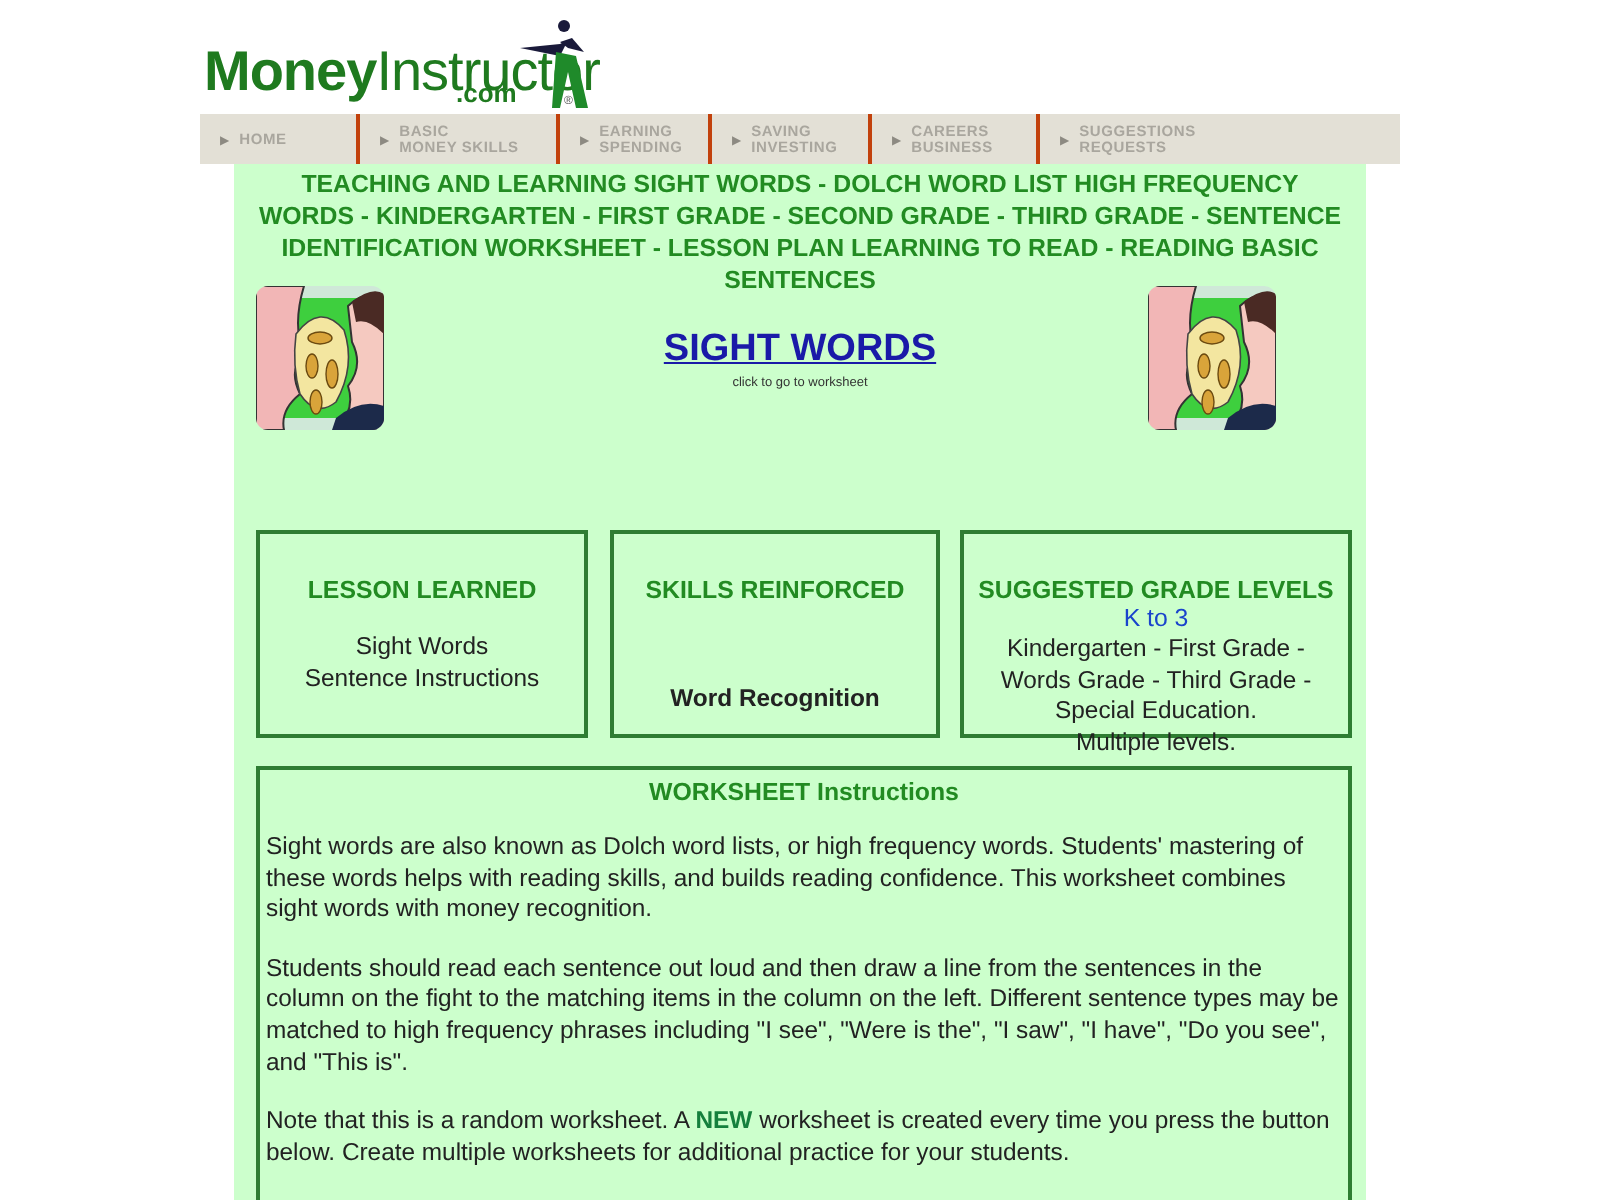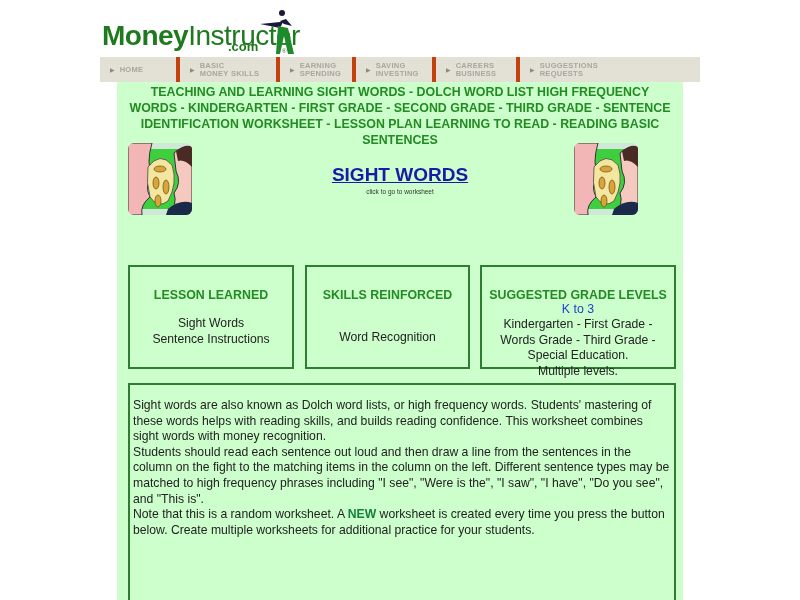--- a/index.html
+++ b/index.html
@@ -10,21 +10,21 @@
   .logo { position: absolute; left: 100px; top: 8px; width: 200px; height: 48px; }
   .logo-text { position: absolute; left: 2px; top: 12px; font-size: 28px; letter-spacing: -0.5px; white-space: nowrap; }
   .logo-money { color: #1f7a1f; font-weight: bold; }
   .logo-instr { color: #1f7a1f; font-weight: normal; }
   .logo-com { position: absolute; left: 128px; top: 31px; font-size: 13px; color: #1f7a1f; font-weight: bold; }
   .logo-fig { position: absolute; left: 158px; top: 0; width: 36px; height: 48px; }
   .logo-reg { position: absolute; left: 182px; top: 40px; font-size: 6px; color: #555; }
 
   
   .nav { position: absolute; left: 100px; top: 57px; width: 600px; height: 25px; background: #e3e0d6; display: flex; }
-  .nav-item { position: relative; height: 25px; display: flex; align-items: center; border-right: 4px solid #c2410c; padding-left: 10px; cursor: pointer; }
+  .nav-item { position: relative; height: 25px; display: flex; align-items: center; border-right: 2px solid #c2410c; padding-left: 10px; cursor: pointer; }
   .nav-item:last-child { border-right: none; }
   .nav-arrow { font-size: 6px; color: #8d8a82; margin-right: 5px; }
   .nav-label { font-size: 7.5px; font-weight: bold; color: #a9a69e; line-height: 8px; letter-spacing: 0.3px; text-transform: uppercase; }
 
   
   .panel { position: absolute; left: 117px; top: 82px; width: 566px; height: 518px; background: #ccffcc; }
   .headline { position: absolute; left: 0; top: 2px; width: 566px; text-align: center; color: #228b22; font-weight: bold; font-size: 12.4px; line-height: 16px; padding: 0 12px; }
 
   .pic { position: absolute; width: 64px; height: 72px; border-radius: 6px; overflow: hidden; }
   .pic-left { left: 11px; top: 61px; }
@@ -37,26 +37,26 @@
   .intro { position: absolute; left: 8px; top: 138px; width: 550px; text-align: center; font-size: 12.2px; line-height: 15px; color: #222; }
 
   .box { position: absolute; border: 2px solid #2e7d32; background: #ccffcc; text-align: center; }
   .box-title { color: #228b22; font-weight: bold; font-size: 12.4px; }
   .box-body { font-size: 12.2px; line-height: 15.5px; color: #222; }
   .box1 { left: 11px; top: 183px; width: 166px; height: 104px; }
   .box2 { left: 188px; top: 183px; width: 165px; height: 104px; }
   .box3 { left: 363px; top: 183px; width: 196px; height: 104px; }
   .box1 .box-title, .box2 .box-title, .box3 .box-title { margin-top: 21px; }
   .box1 .box-body { margin-top: 14px; }
-  .box2 .box-body { margin-top: 28px; }
+  .box2 .box-body { margin-top: 40px; font-weight: bold; }
   .box3 .k3 { color: #1a44cc; font-size: 12.4px; line-height: 15px; }
 
   .wbox { position: absolute; left: 11px; top: 301px; width: 548px; height: 217px; border: 2px solid #2e7d32; border-bottom: none; background: #ccffcc; }
   .wbox-title { text-align: center; color: #228b22; font-weight: bold; font-size: 12.4px; margin-top: 4px; }
-  .wpara { font-size: 12.2px; line-height: 15.6px; color: #222; padding: 0 3px; }
+  .wpara { font-size: 12.2px; line-height: 15.6px; color: #222; padding: 0 3px; margin-top: 14px; }
   .wpara b { color: #15803d; }
   .wpara.first { margin-top: 13px; }
 </style>
 </head>
 <body>
 
 <div class="logo">
   <div class="logo-text"><span class="logo-money">Money</span><span class="logo-instr">Instructor</span></div>
   <div class="logo-com">.com</div>
   <svg class="logo-fig" viewBox="0 0 36 48">
@@ -152,17 +152,18 @@
     <div class="k3">K to 3</div>
     <div class="box-body">
       <div>Kindergarten - First Grade -</div>
       <div>Words Grade - Third Grade -</div>
       <div>Special Education.</div>
       <div>Multiple levels.</div>
     </div>
   </div>
 
   <div class="wbox">
+    <div class="wbox-title">WORKSHEET Instructions</div>
     <p class="wpara first">Sight words are also known as Dolch word lists, or high frequency words.  Students' mastering of these words helps with reading skills, and builds reading confidence.  This worksheet combines sight words with money recognition.</p>
     <p class="wpara">Students should read each sentence out loud and then draw a line from the sentences in the column on the fight  to the matching items in the column on the left.  Different sentence types may be matched to high frequency phrases including "I see", "Were is the", "I saw", "I have", "Do you see", and "This is".</p>
     <p class="wpara"><span>Note that this is a random worksheet.  A </span><b>NEW</b><span> worksheet is created every time you press the button below.  Create multiple worksheets for additional practice for your students.</span></p>
   </div>
 </div>
 
 </body></html>

